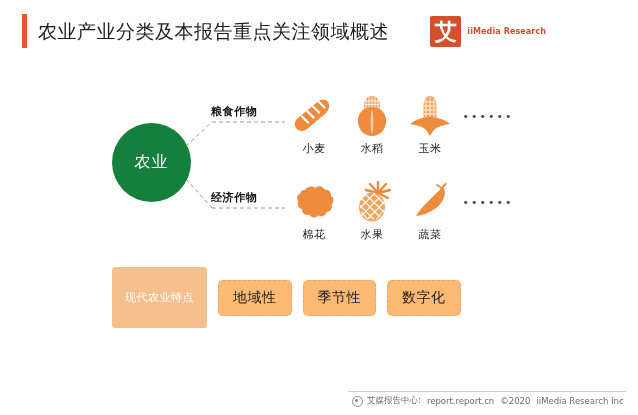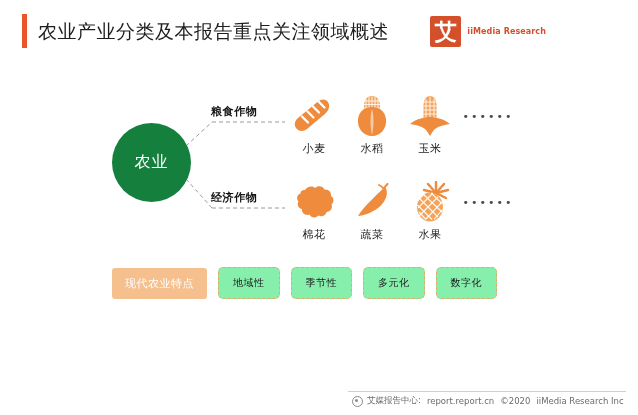--- a/index.html
+++ b/index.html
@@ -164,32 +164,32 @@
     left: 112px; top: 205px;
     display: flex;
     align-items: center;
     gap: 11px;
   }
   .feature-head {
     background: #f5c08e;
     color: #ffffff;
     font-size: 11px;
     letter-spacing: 0.5px;
-    padding: 8px 13px;
+    padding: 23px 13px;
     border-radius: 3px;
     white-space: nowrap;
   }
   .feature-chip {
     border: 1px dashed #e8a860;
     border-radius: 5px;
     padding: 8px 14px;
-    font-size: 10px;
+    font-size: 14px;
     color: #1c1c1c;
     letter-spacing: 0.5px;
-    background: #86efac;
+    background: #fdba74;
     white-space: nowrap;
   }
 
   
   .footer {
     position: absolute;
     left: 0; bottom: 0;
     width: 638px;
     height: 24px;
   }
@@ -332,31 +332,20 @@
       <div class="crop-icon">
         <svg width="42" height="36" viewBox="0 0 42 36">
           <path d="M12 6 C14 2.5 19 1.5 22 4 C25 1 30 2 31.5 5.5 C35.5 5 38.5 8 38 12
                    C41 13.5 41.5 18 38.5 20.5 C40 24 37.5 28 33.5 28
                    C33 31.5 28.5 33.5 25.5 31.5 C23 34.5 18 34 16.5 30.5
                    C12.5 32 8.5 29 9 25 C5.5 24.5 3.5 20.5 5.5 17.5
                    C3 15 4 10.5 7.5 9.5 C7.5 7 9.5 5.5 12 6 Z" fill="#ee8b3c"></path>
         </svg>
       </div>
       <div class="crop-name">棉花</div>
-    </div>
-
-    <div class="crop-item">
-      <div class="crop-icon">
-        <svg width="44" height="38" viewBox="0 0 44 38">
-          <path d="M35 4 C38 8 37.5 14 33 20 C28 26.5 18 32 8 33 C11 28 16 22 22 16.5 C27 11.5 31.5 7 35 4 Z" fill="#ee8b3c"></path>
-          <path d="M34 5 C35.5 3 36.5 2 37.5 1" stroke="#ee8b3c" stroke-width="2" fill="none" stroke-linecap="round"></path>
-          <path d="M33.5 5.5 C32 3.5 30.5 2.5 29 2" stroke="#ee8b3c" stroke-width="1.8" fill="none" stroke-linecap="round"></path>
-        </svg>
-      </div>
-      <div class="crop-name">蔬菜</div>
     </div>
 
     <div class="crop-item">
       <div class="crop-icon">
         <svg width="44" height="42" viewBox="0 0 44 42">
 
           <g stroke="#ee8b3c" stroke-width="2.4" stroke-linecap="round" fill="none">
             <line x1="28" y1="12" x2="28" y2="1"></line>
             <line x1="28" y1="12" x2="20" y2="3"></line>
             <line x1="28" y1="12" x2="36" y2="3"></line>
@@ -376,28 +365,38 @@
             <line x1="34" y1="21" x2="18" y2="38"></line>
             <line x1="34.5" y1="28.5" x2="26" y2="38.5"></line>
             <line x1="25" y1="12" x2="10" y2="27"></line>
             <line x1="17" y1="12" x2="9.5" y2="20"></line>
           </g>
         </svg>
       </div>
       <div class="crop-name">水果</div>
     </div>
 
+    <div class="crop-item">
+      <div class="crop-icon">
+        <svg width="44" height="38" viewBox="0 0 44 38">
+          <path d="M35 4 C38 8 37.5 14 33 20 C28 26.5 18 32 8 33 C11 28 16 22 22 16.5 C27 11.5 31.5 7 35 4 Z" fill="#ee8b3c"></path>
+          <path d="M34 5 C35.5 3 36.5 2 37.5 1" stroke="#ee8b3c" stroke-width="2" fill="none" stroke-linecap="round"></path>
+          <path d="M33.5 5.5 C32 3.5 30.5 2.5 29 2" stroke="#ee8b3c" stroke-width="1.8" fill="none" stroke-linecap="round"></path>
+        </svg>
+      </div>
+      <div class="crop-name">蔬菜</div>
+    </div>
+
     <div class="ellipsis">••••••</div>
   </div>
 
   <div class="feature-row">
     <div class="feature-head">现代农业特点</div>
     <div class="feature-chip">地域性</div>
     <div class="feature-chip">季节性</div>
-    <div class="feature-chip">多元化</div>
     <div class="feature-chip">数字化</div>
   </div>
 
 </div>
 
 <div class="footer">
   <div class="footer-line"></div>
   <div class="footer-content">
     <span class="footer-badge"></span>
     <span class="footer-seg">艾媒报告中心:</span>

